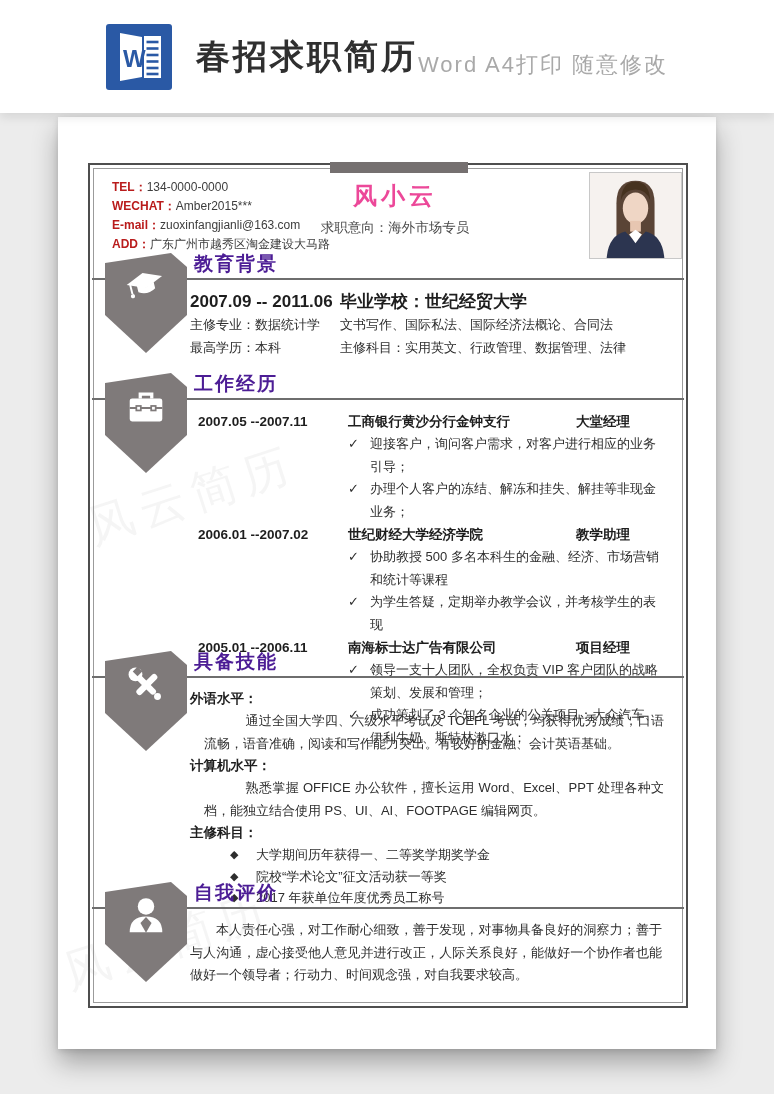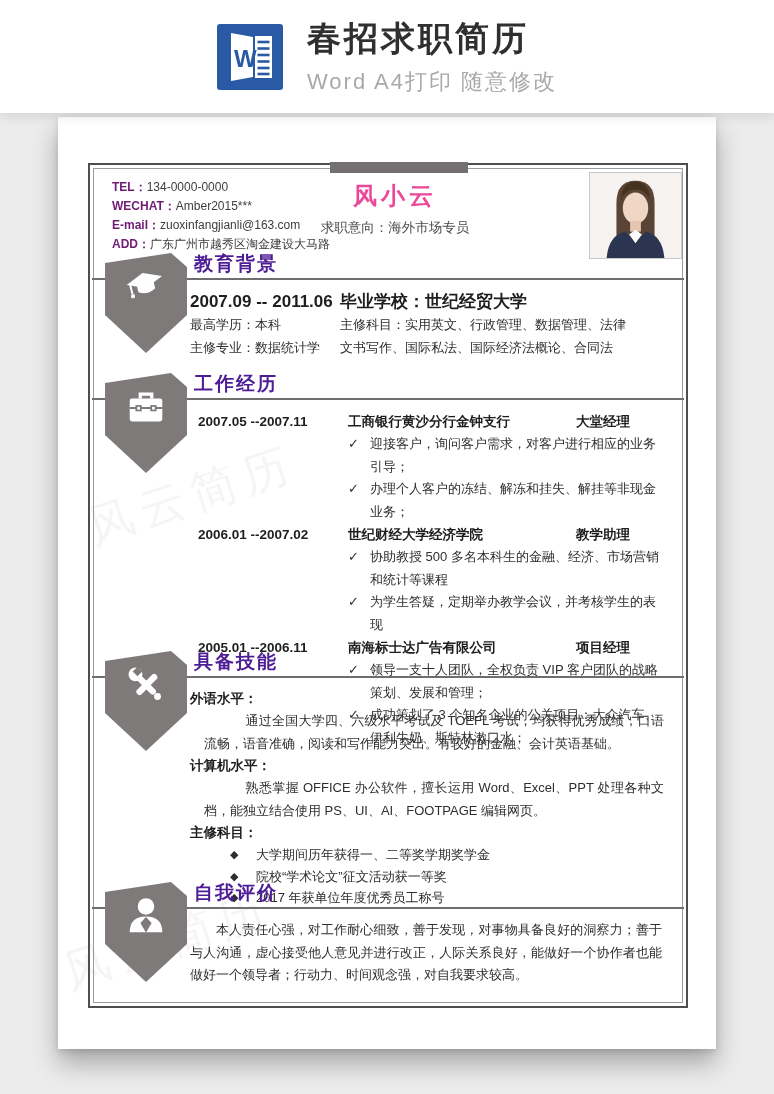--- a/index.html
+++ b/index.html
@@ -9,41 +9,41 @@
     font-family:"Liberation Sans","DejaVu Sans",sans-serif; color:#2f2f2f;
   }
 
   
   .banner {
     position:absolute; top:0; left:0; width:774px; height:113px; background:#ffffff;
     display:flex; align-items:center; justify-content:center; gap:24px;
     box-shadow:0 4px 10px rgba(0,0,0,.10); z-index:5;
   }
   .word-icon { width:66px; height:66px; flex:none; }
-  .banner-text { display:flex; flex-direction:column; align-items:flex-start; }
+  .banner-text { display:flex; flex-direction:row; align-items:flex-end; }
   .banner-title { font-size:34px; font-weight:bold; color:#2f2f2f; letter-spacing:3px; }
   .banner-subtitle { font-size:22px; color:#a9a9a9; letter-spacing:2px; margin-top:5px; }
 
   
   .sheet {
     position:absolute; left:58px; top:117px; width:658px; height:932px; background:#fff;
     box-shadow:0 14px 24px rgba(0,0,0,.30), 0 2px 6px rgba(0,0,0,.12);
   }
   .frame {
     position:absolute; left:30px; top:46px; width:600px; height:845px;
     border:2px solid #4e4e4e;
   }
   .frame-inner { position:absolute; inset:3px; border:1px solid #9b9b9b; pointer-events:none; }
   .content { position:absolute; inset:0; }
 
   .topbar { position:absolute; top:-3px; left:240px; width:138px; height:11px; background:#757070; }
 
   
   .contact { position:absolute; top:13px; left:22px; font-size:12px; line-height:19px; color:#3d3d3d; }
-  .contact .lbl { font-weight:bold; color:#701a75; }
+  .contact .lbl { font-weight:bold; color:#b91c1c; }
   .name-block { position:absolute; top:15px; left:200px; width:210px; text-align:center; }
   .name { font-size:24px; font-weight:bold; color:#ec4899; letter-spacing:4px; }
   .objective { font-size:13.5px; color:#4b4b4b; margin-top:7px; }
   .photo {
     position:absolute; top:7px; left:499px; width:93px; height:87px;
     border:1px solid #c8c8c8; background:#f6f2ef;
   }
 
   
   .section { position:absolute; left:0; right:0; }
@@ -166,26 +166,26 @@
             </g>
           </svg>
         </div>
         <div class="sec-title">教育背景</div>
         <div class="sec-body">
           <div class="edu-row bold">
             <span class="edu-left">2007.09 -- 2011.06</span>
             <span class="edu-right">毕业学校：世纪经贸大学</span>
           </div>
           <div class="edu-row">
+            <span class="edu-left">主修专业：数据统计学</span>
+            <span class="edu-right">文书写作、国际私法、国际经济法概论、合同法</span>
+          </div>
+          <div class="edu-row">
             <span class="edu-left">最高学历：本科</span>
             <span class="edu-right">主修科目：实用英文、行政管理、数据管理、法律</span>
-          </div>
-          <div class="edu-row">
-            <span class="edu-left">主修专业：数据统计学</span>
-            <span class="edu-right">文书写作、国际私法、国际经济法概论、合同法</span>
           </div>
         </div>
       </div>
 
       <div class="section" id="sec-work">
         <div class="sec-line"></div>
         <div class="badge">
           <svg viewBox="0 0 48 48">
             <rect x="7" y="15" width="34" height="24" rx="2.5" fill="#ffffff"></rect>
             <path d="M18 15 v-4.5 h12 V15" fill="none" stroke="#ffffff" stroke-width="3.4"></path>

